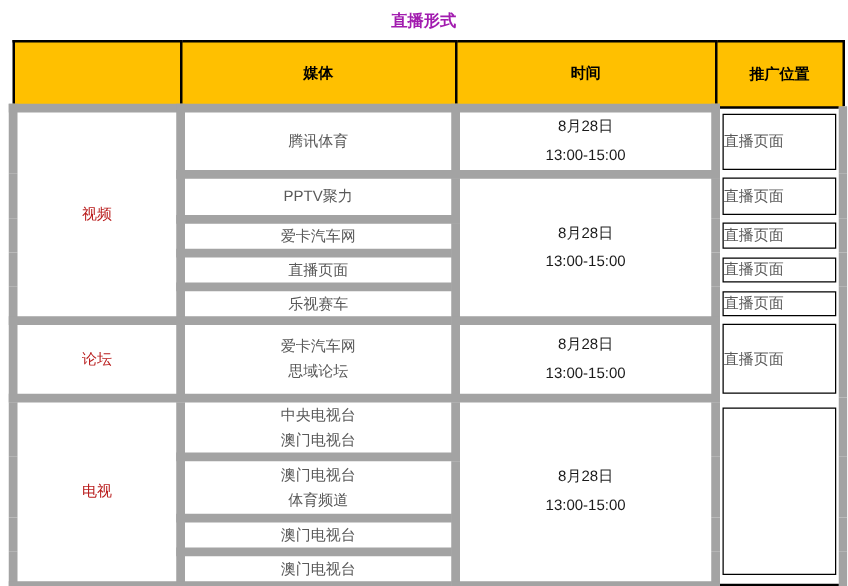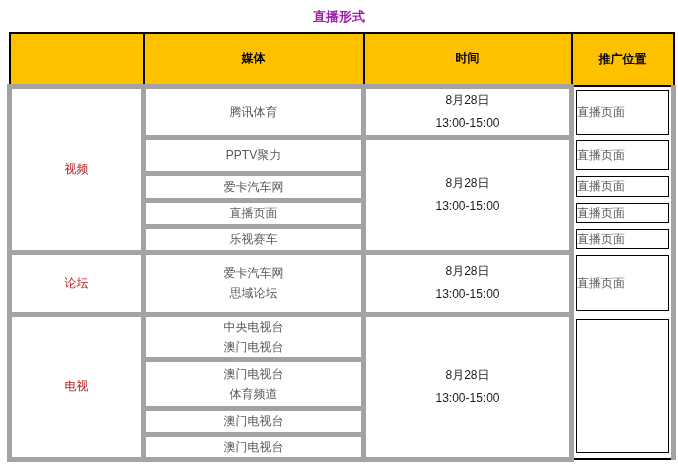--- a/index.html
+++ b/index.html
@@ -42,21 +42,21 @@
     font-size:12px;
     font-weight:bold;
     color:#000000;
     text-align:center;
     vertical-align:middle;
     padding:0;
   }
   tr.hrow{height:53px}
 
   td{
-    border:5px solid #a3a3a3;
+    border:7px solid #a3a3a3;
     font-size:12px;
     text-align:center;
     vertical-align:middle;
     padding:0;
     color:#595959;
   }
   td.cat{color:#b91c1c}
   td.media .ml{line-height:20px}
   td.time{color:#1a1a1a}
   td.time .tl{line-height:23px}

